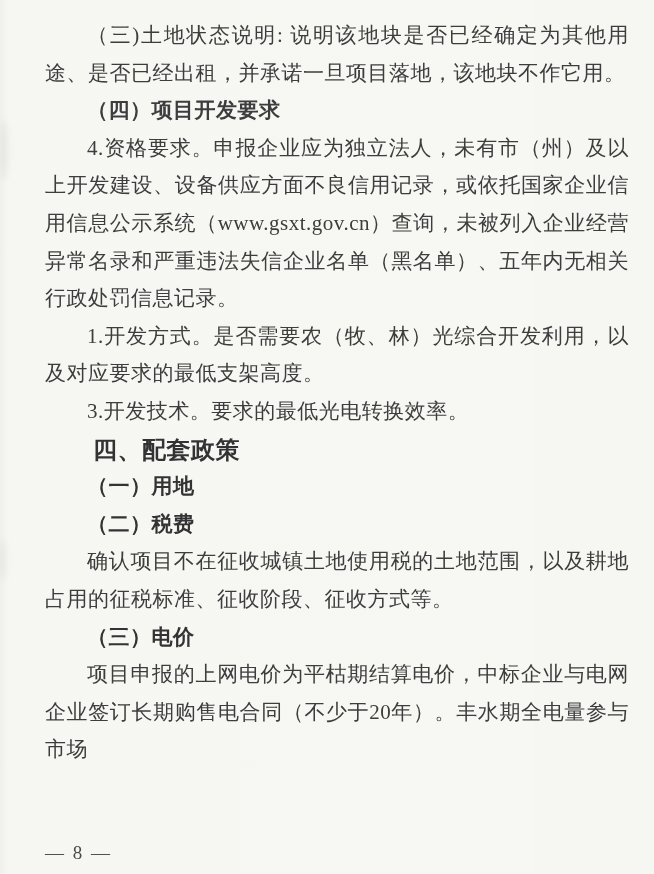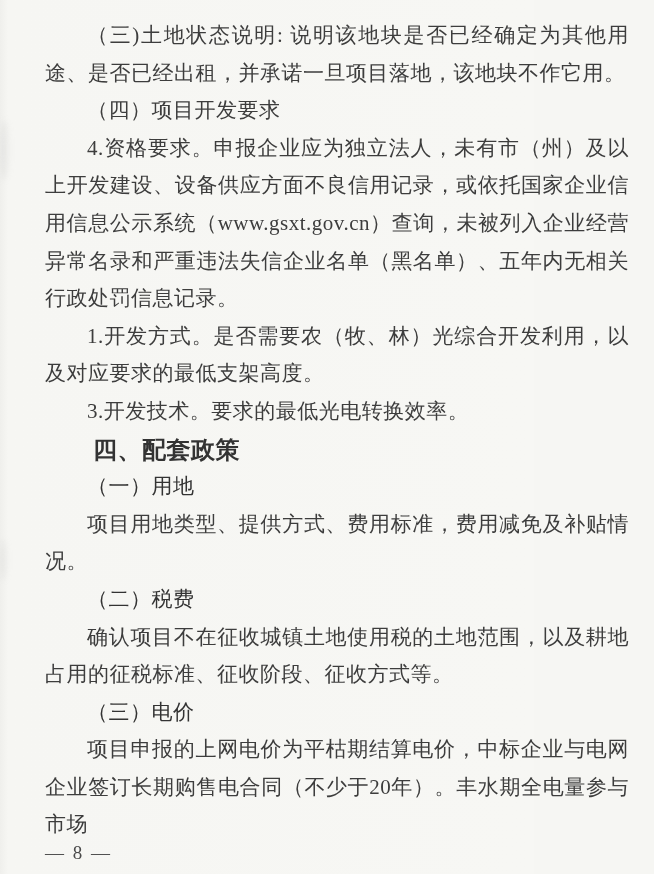--- a/index.html
+++ b/index.html
@@ -37,24 +37,24 @@
   }
   .heading {
     text-indent: 2em;
     font-family: "Liberation Sans", sans-serif;
     font-weight: bold;
     font-size: 24px;
     color: #333333;
   }
   .subheading {
     text-indent: 2em;
-    font-weight: normal;
+    font-weight: bold;
   }
   .subheading.bold {
-    font-weight: normal;
+    font-weight: bold;
     color: #333333;
   }
   .footer {
     position: absolute;
     left: 45px;
     bottom: 10px;
     color: #4a4a4a;
     font-size: 19px;
     letter-spacing: 2px;
   }
@@ -74,20 +74,19 @@
   <div class="scan-smudge smudge-1"></div>
   <div class="scan-smudge smudge-2"></div>
   <div class="content">
       <div class="block paragraph">（三)土地状态说明: 说明该地块是否已经确定为其他用途、是否已经出租，并承诺一旦项目落地，该地块不作它用。</div>
       <div class="block subheading">（四）项目开发要求</div>
       <div class="block paragraph">4.资格要求。申报企业应为独立法人，未有市（州）及以上开发建设、设备供应方面不良信用记录，或依托国家企业信用信息公示系统（www.gsxt.gov.cn）查询，未被列入企业经营异常名录和严重违法失信企业名单（黑名单）、五年内无相关行政处罚信息记录。</div>
       <div class="block paragraph">1.开发方式。是否需要农（牧、林）光综合开发利用，以及对应要求的最低支架高度。</div>
       <div class="block paragraph">3.开发技术。要求的最低光电转换效率。</div>
       <div class="block heading bold">四、配套政策</div>
       <div class="block subheading bold">（一）用地</div>
-      <div class="block paragraph">项目用地类型、提供方式、费用标准，费用减免及补贴情况。</div>
       <div class="block subheading bold">（二）税费</div>
       <div class="block paragraph">确认项目不在征收城镇土地使用税的土地范围，以及耕地占用的征税标准、征收阶段、征收方式等。</div>
       <div class="block subheading bold">（三）电价</div>
       <div class="block paragraph">项目申报的上网电价为平枯期结算电价，中标企业与电网企业签订长期购售电合同（不少于20年）。丰水期全电量参与市场</div>
     </div>
   <div class="footer">— 8 —</div>
 </div>
 
 </body></html>

